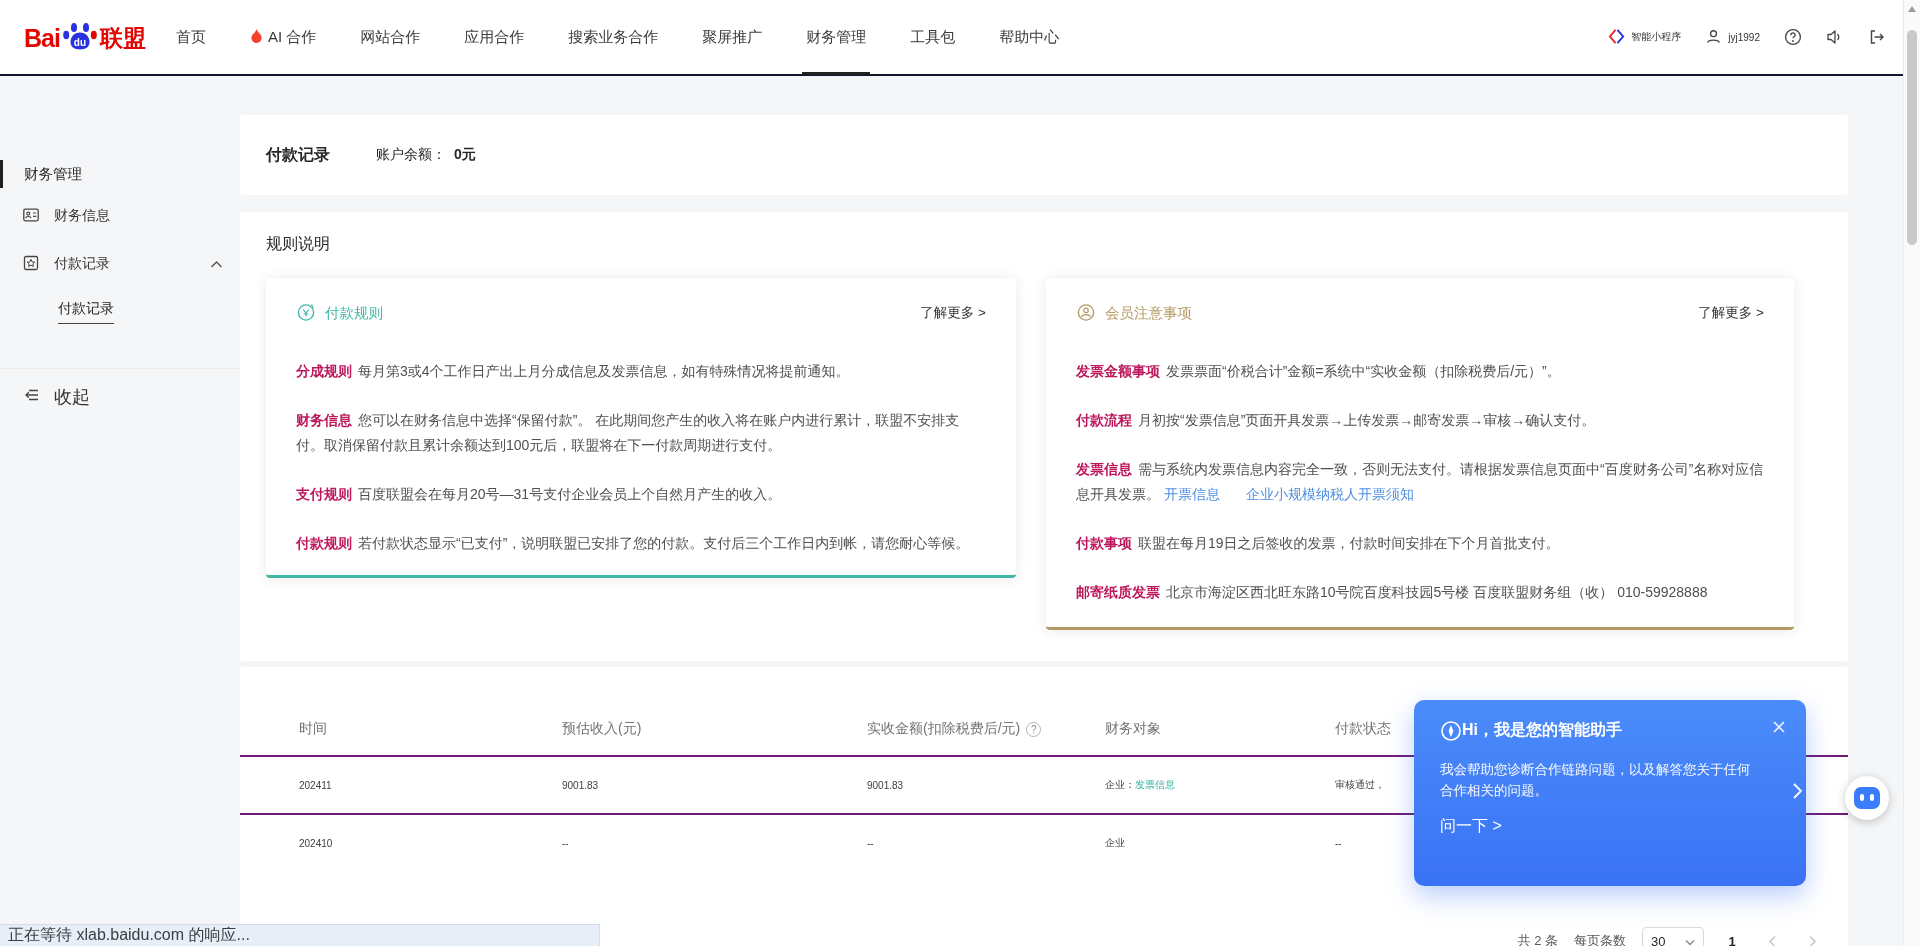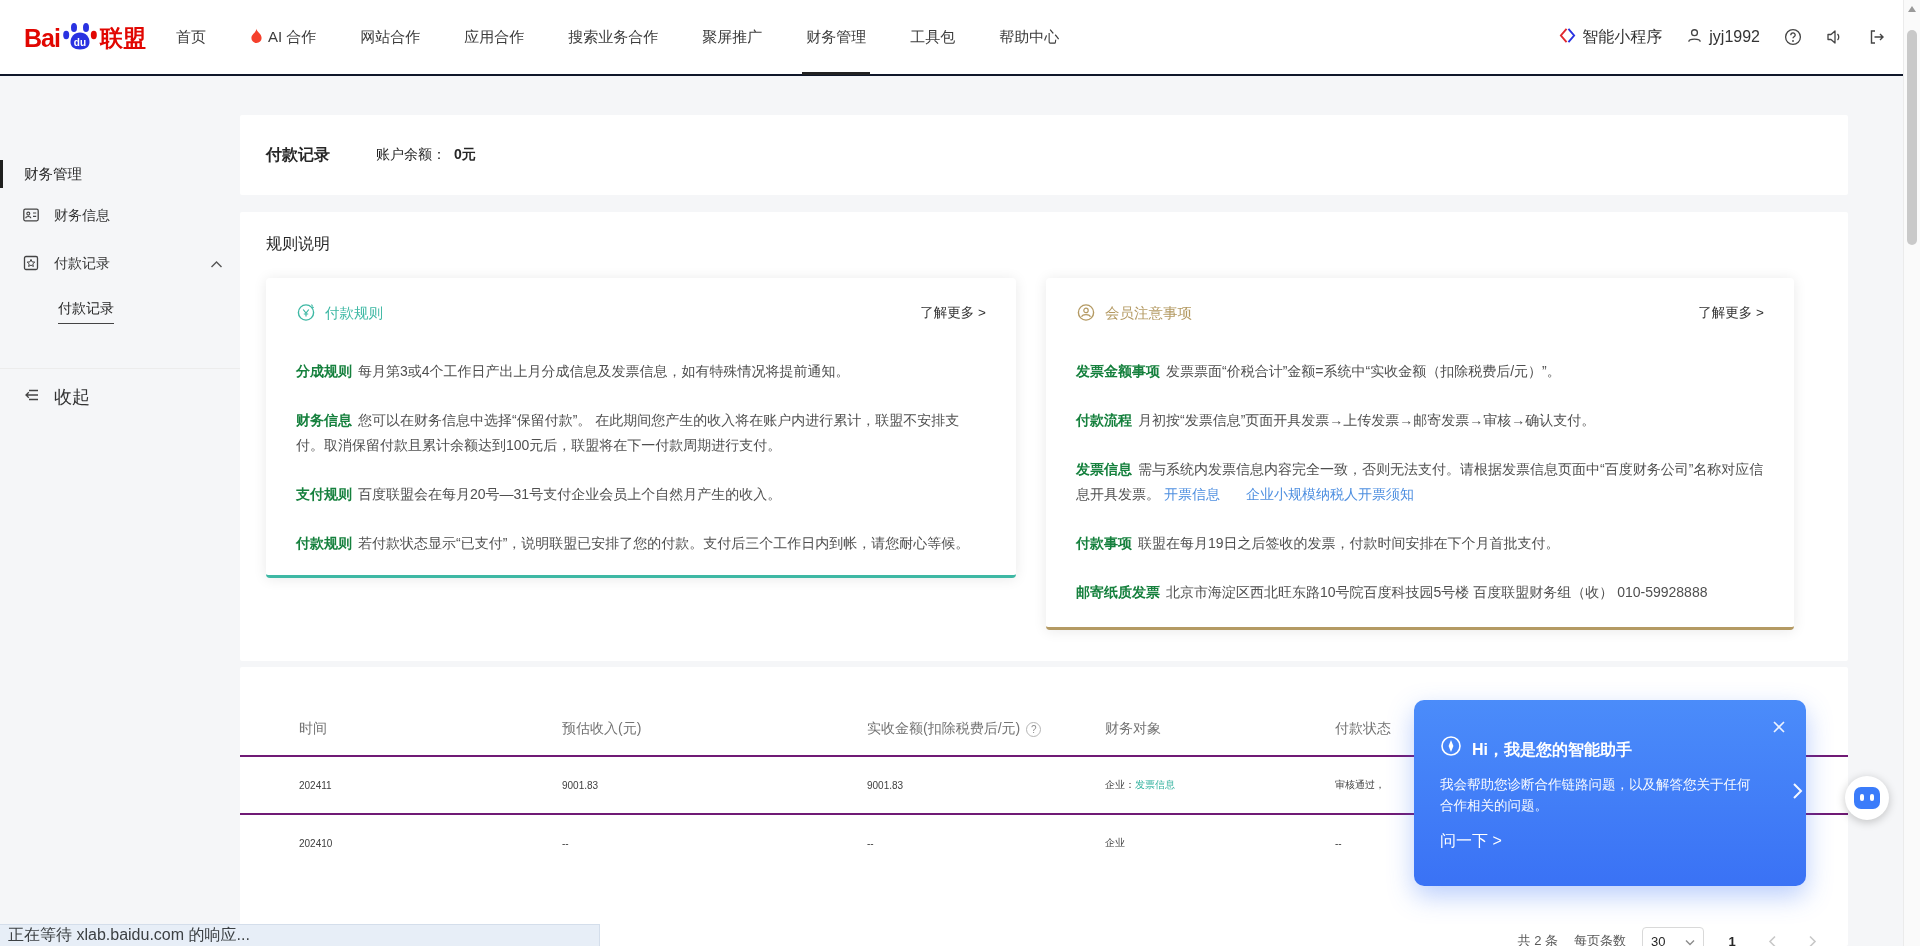--- a/index.html
+++ b/index.html
@@ -10,21 +10,21 @@
   .topnav { position:absolute; top:0; left:0; right:0; height:76px; background:#fff;
             border-bottom:2px solid #0f172a; display:flex; align-items:center; padding:0 34px 0 24px; z-index:20; }
   .logo { display:flex; align-items:flex-end; gap:2px; cursor:pointer; }
   .logo-bai { color:#e10601; font-size:25px; font-weight:bold; letter-spacing:-1px; line-height:30px; }
   .logo-paw { position:relative; width:36px; height:32px; display:inline-block; }
   .logo-du { position:absolute; left:50%; top:16px; transform:translateX(-50%); color:#fff; font-size:10px; font-weight:bold; }
   .logo-union { color:#e10601; font-size:23px; font-weight:bold; line-height:30px; }
   .nav-items { display:flex; gap:44px; margin-left:30px; height:76px; }
   .nav-item { display:flex; align-items:center; gap:5px; font-size:15px; color:#3c3c3c; cursor:pointer; position:relative; white-space:nowrap; }
   .nav-item.active::after { content:""; position:absolute; left:-4px; right:-4px; bottom:0; height:3px; background:#222; }
-  .nav-right { margin-left:auto; display:flex; align-items:center; gap:24px; font-size:16px; color:#333; }
+  .nav-right { margin-left:auto; display:flex; align-items:center; gap:24px; font-size:10px; color:#333; }
   .nav-chip { display:flex; align-items:center; gap:6px; cursor:pointer; }
   .nav-icon-btn { display:flex; align-items:center; cursor:pointer; color:#444; }
 
   
   .sidebar { position:absolute; top:76px; left:0; width:245px; bottom:0; }
   .side-title { position:relative; margin-top:80px; height:36px; display:flex; align-items:center; padding-left:24px;
                 font-size:14.5px; color:#262626; }
   .side-title::before { content:""; position:absolute; left:0; top:4px; width:3px; height:28px; background:#1f1f1f; }
   .side-item { height:48px; display:flex; align-items:center; padding:0 22px; gap:14px; font-size:14px; color:#333; cursor:pointer; }
   .side-item .grow { flex:1; }
@@ -43,21 +43,21 @@
   .rules-card { top:212px; height:449px; }
   .rules-title { position:absolute; left:26px; top:22px; font-size:16px; color:#262626; }
   .subcard { position:absolute; top:66px; background:#fff; border-radius:4px; box-shadow:0 1px 14px rgba(0,0,0,.09); padding:24px 30px 0 30px; }
   .subcard.left  { left:26px;  width:750px; height:300px; border-bottom:3px solid #3eb8a4; }
   .subcard.right { left:806px; width:748px; height:352px; border-bottom:3px solid #b49a63; }
   .sub-head { display:flex; align-items:center; gap:9px; font-size:14.5px; }
   .sub-head.teal { color:#3eb8a4; } .sub-head.gold { color:#b49a63; }
   .more-link { position:absolute; right:30px; top:26px; font-size:13.5px; color:#333; cursor:pointer; }
   .rule-p { margin-top:24px; font-size:14px; line-height:25px; color:#4f4f4f; }
   .rule-p:first-of-type { margin-top:34px; }
-  .rule-p b { color:#15803d; margin-right:6px; }
+  .rule-p b { color:#be185d; margin-right:6px; }
   .rule-p a { color:#4e8fe0; text-decoration:none; cursor:pointer; margin-right:26px; }
 
   
   .table-card { top:667px; height:279px; overflow:hidden; }
   .t-head,.t-row { display:grid; grid-template-columns:263px 305px 238px 230px 1fr; padding-left:59px; align-items:center; }
   .t-head { height:52px; margin-top:36px; font-size:14px; color:#737373; }
   .t-head .with-help { display:flex; align-items:center; gap:6px; }
   .q-icon { width:15px; height:15px; border:1px solid #b5b5b5; border-radius:50%; color:#8c8c8c; font-size:10px;
             display:inline-flex; align-items:center; justify-content:center; cursor:pointer; }
   .q-icon::after { content:"?"; }
@@ -65,21 +65,21 @@
   .t-link { color:#36b3a0; cursor:pointer; }
   .pagination { position:absolute; right:24px; top:260px; display:flex; align-items:center; gap:16px; font-size:13px; color:#595959; }
   .pg-select { width:62px; height:28px; border:1px solid #d9d9d9; border-radius:4px; display:flex; align-items:center;
                justify-content:space-between; padding:0 8px; color:#262626; cursor:pointer; background:#fff; }
   .pg-page { min-width:24px; height:28px; display:flex; align-items:center; justify-content:center; color:#262626; font-weight:bold; }
   .pg-arrow { width:24px; height:28px; display:flex; align-items:center; justify-content:center; color:#c8c8c8; cursor:pointer; background:none; border:none; }
 
   
   .chat { position:absolute; left:1414px; top:700px; width:392px; height:186px; border-radius:10px; z-index:30;
           background:linear-gradient(180deg,#4b8cfa,#3a72f5); color:#fff; box-shadow:0 10px 26px rgba(58,114,245,.35); }
-  .chat-head { display:flex; align-items:flex-end; gap:10px; padding:35px 24px 0 26px; }
+  .chat-head { display:flex; align-items:flex-start; padding:20px 24px 0 26px; }
   .chat-title { font-size:16px; font-weight:bold; }
   .chat-close { position:absolute; right:20px; top:20px; cursor:pointer; opacity:.9; }
   .chat-body { margin:13px 0 0 26px; width:318px; font-size:13.5px; line-height:21px; opacity:.96; }
   .chat-cta { display:inline-block; margin:15px 0 0 26px; font-size:16px; color:#fff; cursor:pointer; }
   .chat-next { position:absolute; right:3px; top:82px; cursor:pointer; opacity:.95; }
 
   .launcher { position:absolute; left:1845px; top:776px; width:44px; height:44px; border-radius:50%; background:#fff;
               box-shadow:0 2px 10px rgba(0,0,0,.22); display:flex; align-items:center; justify-content:center; z-index:31; cursor:pointer; }
   .bot { width:26px; height:22px; background:#3b7cfa; border-radius:7px; position:relative; }
   .bot::before,.bot::after { content:""; position:absolute; top:7px; width:4px; height:7px; border-radius:2px; background:#fff; }

